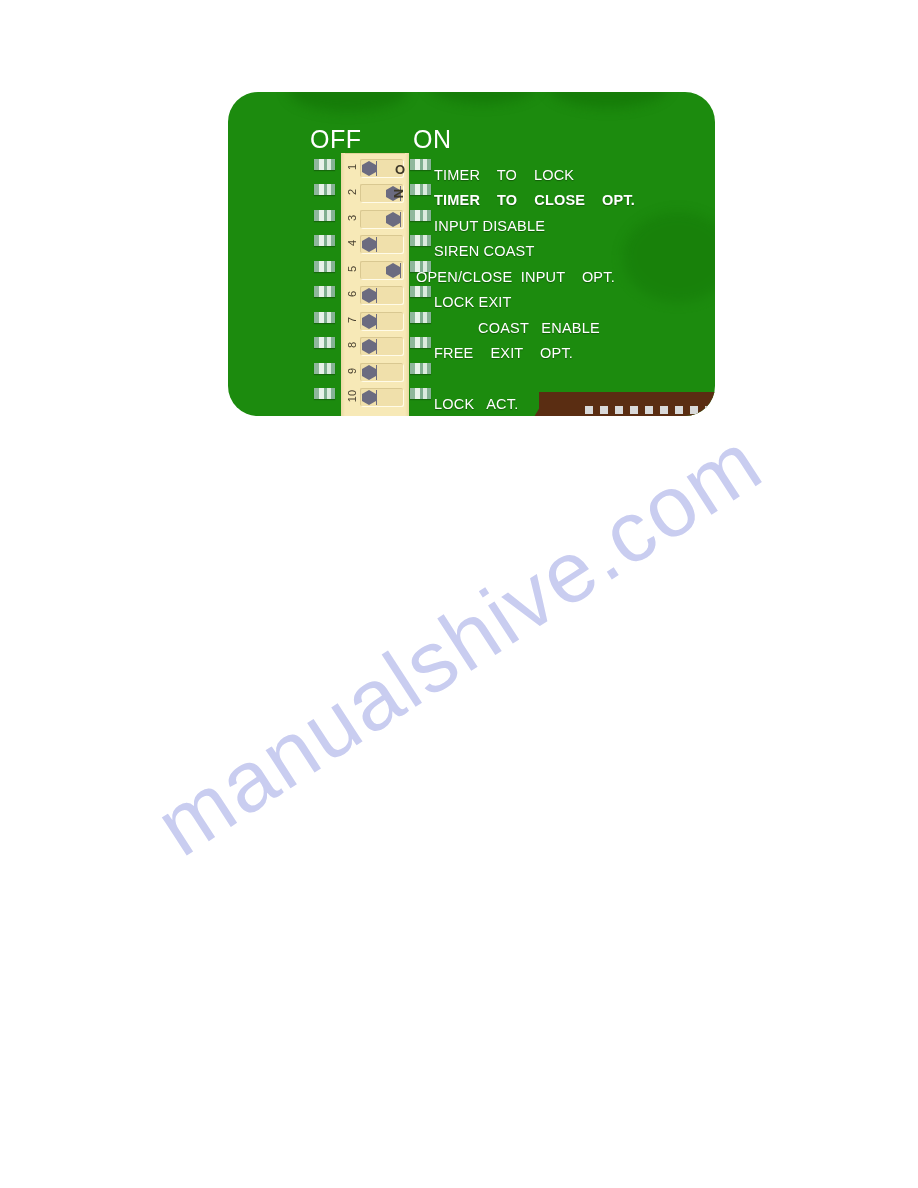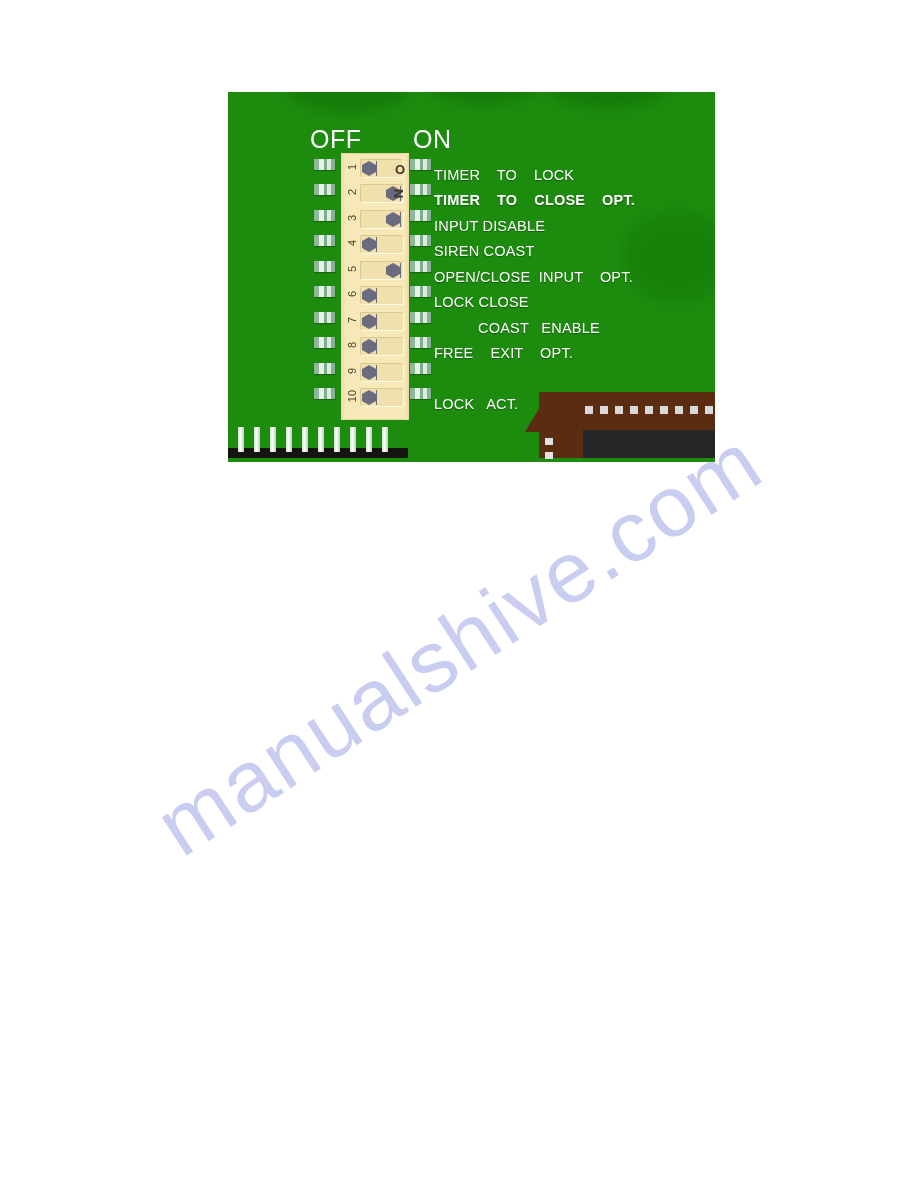--- a/index.html
+++ b/index.html
@@ -22,23 +22,24 @@
     width: 918px; height: 1188px;
     background: #ffffff;
   }
 
   
   #pcb-figure {
     position: absolute;
     left: 228px;
     top: 92px;
     width: 487px;
-    height: 370px;
+    height: 324px;
     overflow: hidden;
     background: #1c8b0e;
+    border-radius: 30px;
   }
 
   
   .blotch {
     position: absolute;
     background: #147707;
     border-radius: 50%;
     filter: blur(6px);
     opacity: .75;
   }
@@ -404,22 +405,22 @@
 
     </div>
 
     <div class="dirletter" id="dir-o">O</div>
     <div class="dirletter" id="dir-n">N</div>
 
     <div class="fn-label" style="left:206px;top:75px;">TIMER    TO    LOCK</div>
     <div class="fn-label" style="left:206px;top:100px;font-weight:bold;">TIMER    TO    CLOSE    OPT.</div>
     <div class="fn-label" style="left:206px;top:126px;">INPUT DISABLE</div>
     <div class="fn-label" style="left:206px;top:151px;">SIREN COAST</div>
-    <div class="fn-label" style="left:206px;top:177px;">OPEN/CLOSE  INPUT    OPT.</div>
-    <div class="fn-label" style="left:206px;top:202px;">LOCK CLOSE</div>
+    <div class="fn-label" style="left:188px;top:177px;">OPEN/CLOSE  INPUT    OPT.</div>
+    <div class="fn-label" style="left:206px;top:202px;">LOCK EXIT</div>
     <div class="fn-label" style="left:206px;top:228px;margin-left:44px;">COAST   ENABLE</div>
     <div class="fn-label" style="left:206px;top:253px;">FREE    EXIT    OPT.</div>
     <div class="fn-label" style="left:206px;top:279px;"></div>
     <div class="fn-label" style="left:206px;top:304px;">LOCK   ACT.</div>
 
     <div id="pin-header">
       <div class="base"></div>
       <div class="pin" style="left:10px;"></div>
       <div class="pin" style="left:26px;"></div>
       <div class="pin" style="left:42px;"></div>

